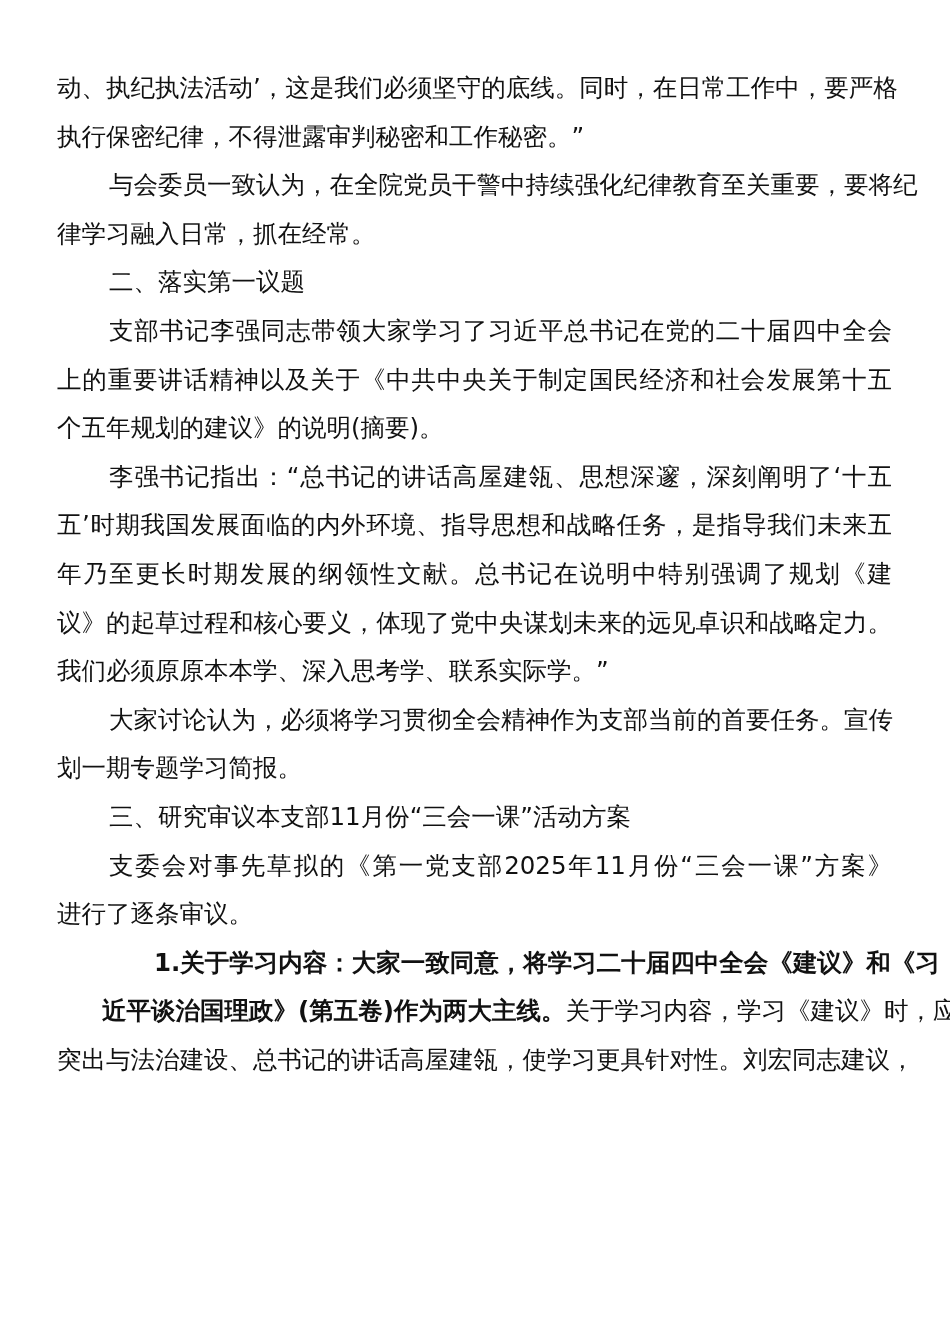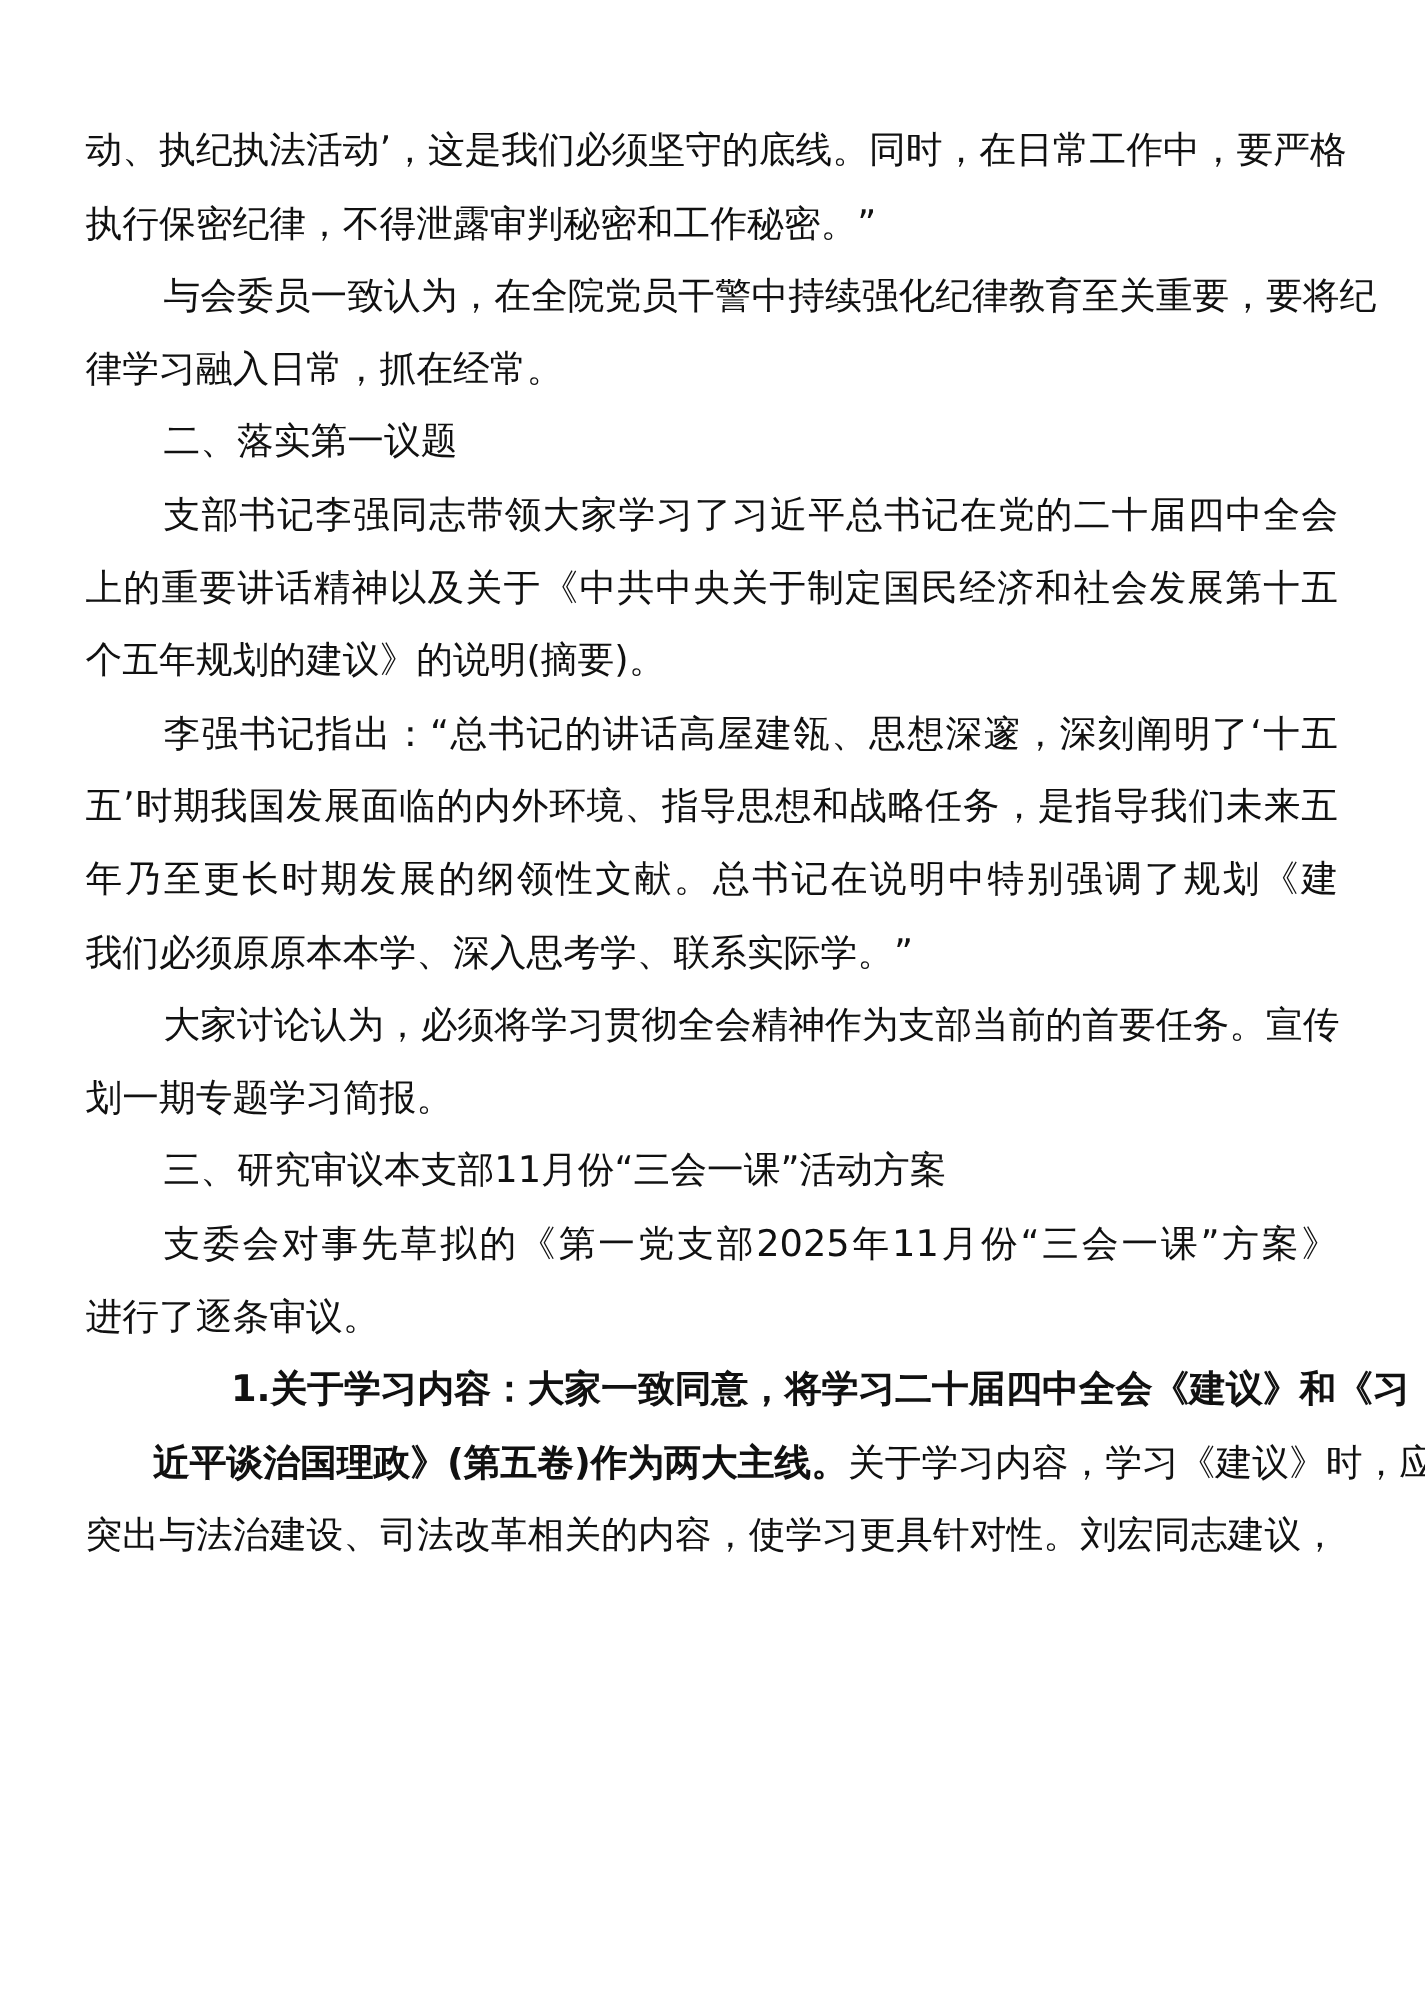--- a/index.html
+++ b/index.html
@@ -1,21 +1,21 @@
 <!DOCTYPE html>
 <html><head>
 <meta charset="utf-8">
 <style>
   html, body { margin: 0; padding: 0; background: #ffffff; }
   body {
     width: 950px; height: 1344px; position: relative; overflow: hidden;
     font-family: "DejaVu Sans", "Liberation Sans", sans-serif;
     color: #111111;
   }
-  .page { position: absolute; left: 57px; top: 76px; width: 835px; }
+  .page { position: absolute; left: 57px; top: 64px; width: 835px; }
   .line {
     height: 48.6px; line-height: 48.6px;
     font-size: 24.5px; white-space: nowrap;
     text-align: justify; text-align-last: justify;
     letter-spacing: 0;
   }
   .line.last { text-align-last: left; }
   .indent { padding-left: 52px; }
   .bold { font-weight: bold; margin-left: 45px; }
 </style>
@@ -28,23 +28,24 @@
       <div class="line last">执行保密纪律，不得泄露审判秘密和工作秘密。”</div>
       <div class="line indent">与会委员一致认为，在全院党员干警中持续强化纪律教育至关重要，要将纪</div>
       <div class="line last">律学习融入日常，抓在经常。</div>
       <div class="line indent last">二、落实第一议题</div>
       <div class="line indent">支部书记李强同志带领大家学习了习近平总书记在党的二十届四中全会</div>
       <div class="line">上的重要讲话精神以及关于《中共中央关于制定国民经济和社会发展第十五</div>
       <div class="line last">个五年规划的建议》的说明(摘要)。</div>
       <div class="line indent">李强书记指出：“总书记的讲话高屋建瓴、思想深邃，深刻阐明了‘十五</div>
       <div class="line">五’时期我国发展面临的内外环境、指导思想和战略任务，是指导我们未来五</div>
       <div class="line">年乃至更长时期发展的纲领性文献。总书记在说明中特别强调了规划《建</div>
+      <div class="line">议》的起草过程和核心要义，体现了党中央谋划未来的远见卓识和战略定力。</div>
       <div class="line last">我们必须原原本本学、深入思考学、联系实际学。”</div>
       <div class="line indent">大家讨论认为，必须将学习贯彻全会精神作为支部当前的首要任务。宣传</div>
       <div class="line last">划一期专题学习简报。</div>
       <div class="line indent last">三、研究审议本支部11月份“三会一课”活动方案</div>
       <div class="line indent">支委会对事先草拟的《第一党支部2025年11月份“三会一课”方案》</div>
       <div class="line last">进行了逐条审议。</div>
     </div>
   <div class="line indent bold">1.关于学习内容：大家一致同意，将学习二十届四中全会《建议》和《习</div>
   <div class="line"><span class="bold">近平谈治国理政》(第五卷)作为两大主线。</span><span>关于学习内容，学习《建议》时，应</span></div>
-  <div class="line">突出与法治建设、司法改革相关的内容，使学习更具针对性。刘宏同志建议，</div>
+  <div class="line">突出与法治建设、总书记的讲话高屋建瓴，使学习更具针对性。刘宏同志建议，</div>
 </div>
 
 </body></html>

